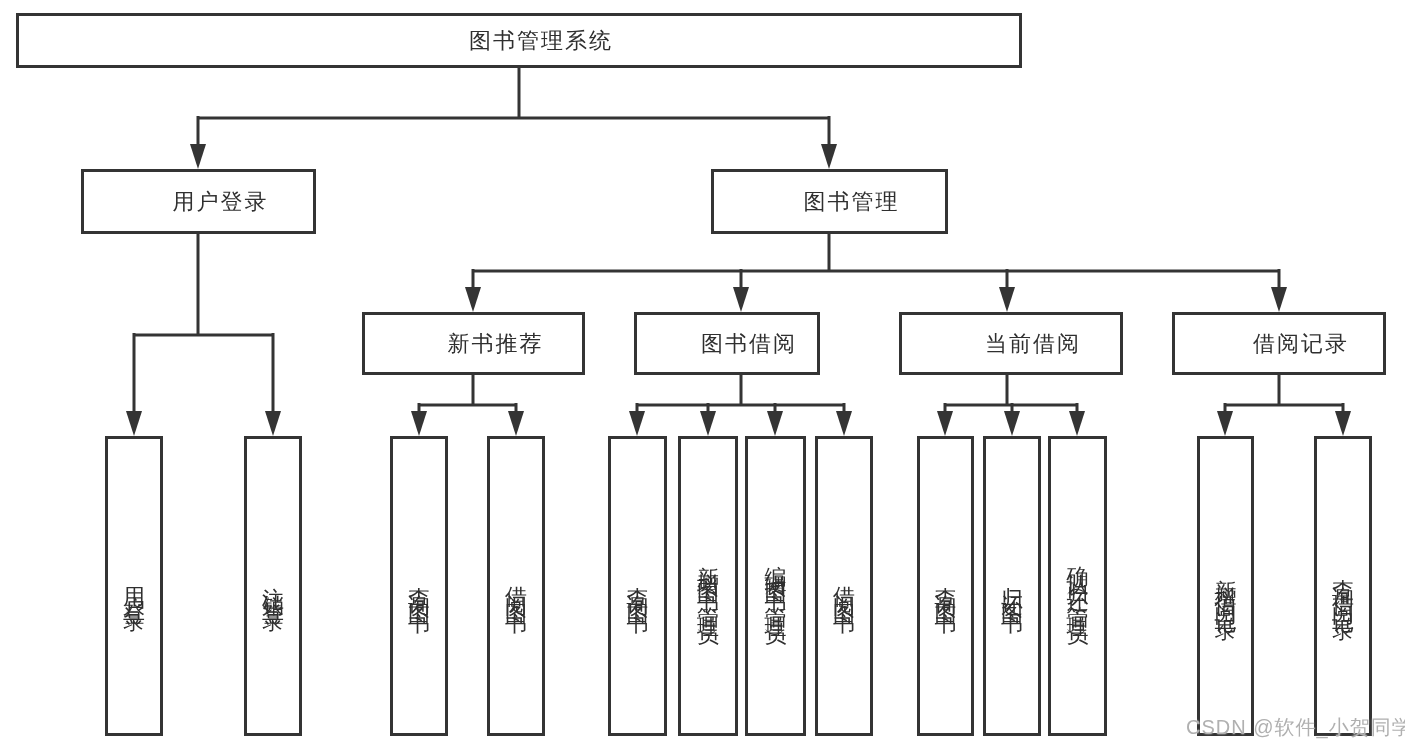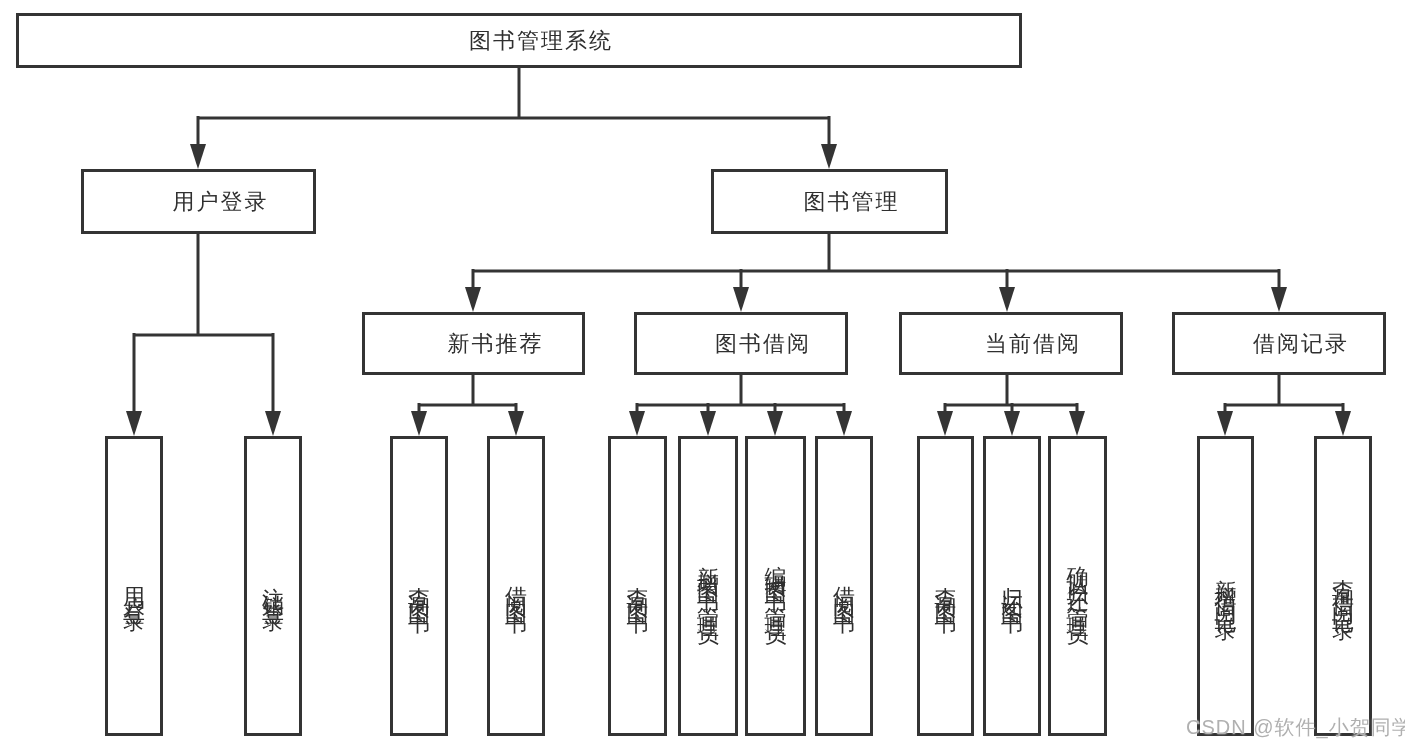--- a/index.html
+++ b/index.html
@@ -108,21 +108,21 @@
   <div class="box h" style="left:81px;top:169px;width:235px;height:65px">
     <span>用户登录</span>
   </div>
   <div class="box h" style="left:362px;top:312px;width:223px;height:63px">
     <span>新书推荐</span>
   </div>
 
   <div class="box h" style="left:711px;top:169px;width:237px;height:65px">
     <span>图书管理</span>
   </div>
-  <div class="box h" style="left:634px;top:312px;width:214px;height:63px">
+  <div class="box h" style="left:634px;top:312px;width:186px;height:63px">
     <span>图书借阅</span>
   </div>
   <div class="box h" style="left:899px;top:312px;width:224px;height:63px">
     <span>当前借阅</span>
   </div>
   <div class="box h" style="left:1172px;top:312px;width:214px;height:63px">
     <span>借阅记录</span>
   </div>
 
   <div class="box v" style="left:105px;top:436px;width:58px;height:300px">

